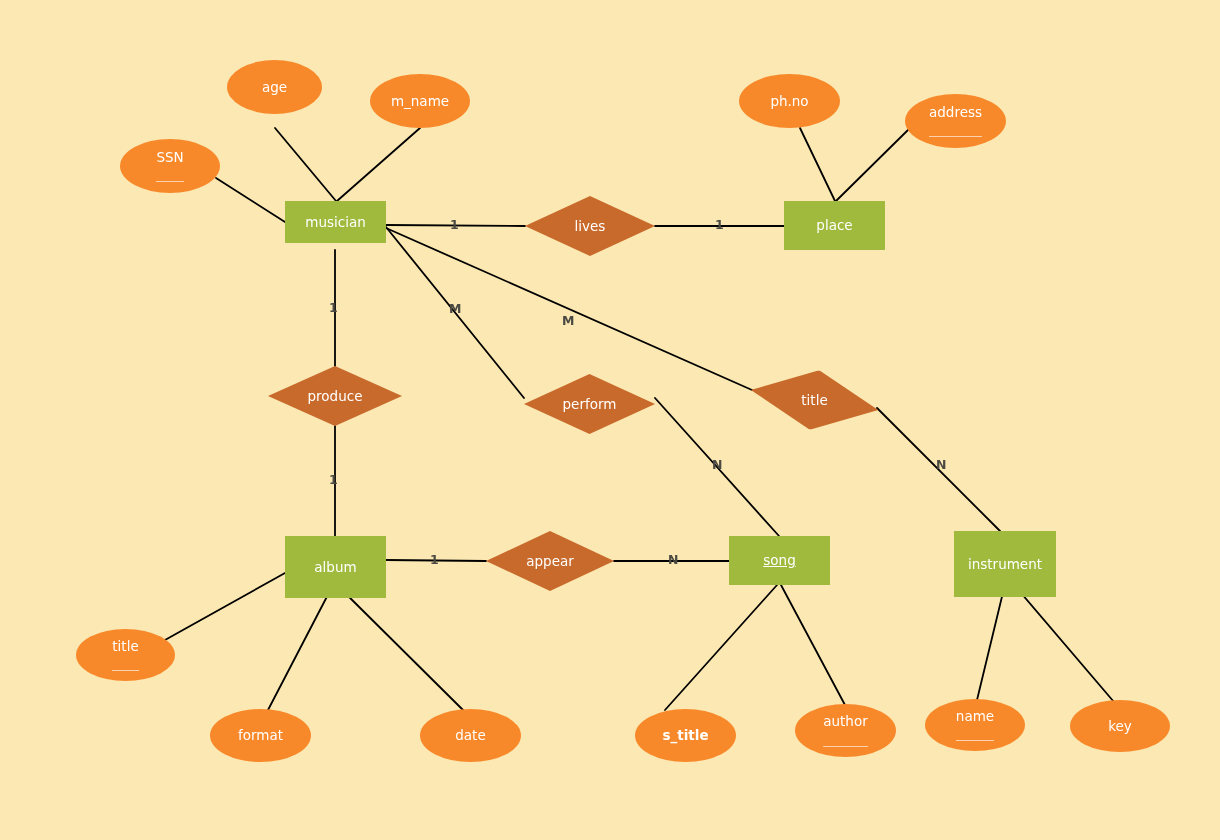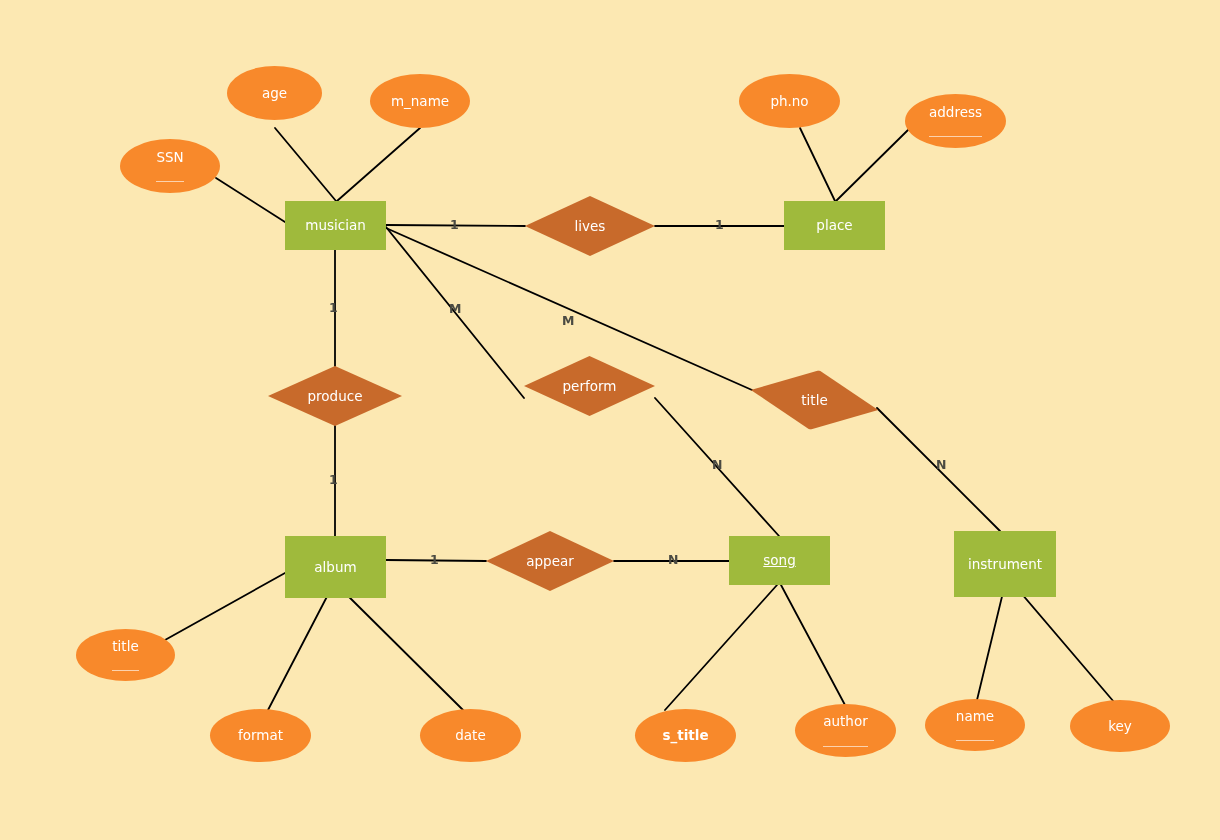--- a/index.html
+++ b/index.html
@@ -113,48 +113,48 @@
 
   <div id="node-layer">
       <div class="node relationship" style="left: 525px; top: 196px; width: 130px; height: 60px; justify-content: center;">
         <div class="diamond-shape"></div>
         <span class="label">lives</span>
       </div>
       <div class="node relationship" style="left: 268px; top: 366px; width: 134px; height: 60px;">
         <div class="diamond-shape"></div>
         <span class="label">produce</span>
       </div>
-      <div class="node relationship" style="left: 524px; top: 356px; width: 131px; height: 60px;">
+      <div class="node relationship" style="left: 524px; top: 374px; width: 131px; height: 60px;">
         <div class="diamond-shape"></div>
         <span class="label">perform</span>
       </div>
       <div class="node relationship" style="left: 750px; top: 370px; width: 129px; height: 60px;">
         <div class="diamond-shape" style="transform: rotate(9deg);"></div>
         <span class="label">title</span>
       </div>
       <div class="node relationship" style="left: 486px; top: 531px; width: 128px; height: 60px;">
         <div class="diamond-shape"></div>
         <span class="label">appear</span>
       </div>
-      <div class="node entity" style="left: 285px; top: 201px; width: 101px; height: 49px;">
+      <div class="node entity" style="left: 285px; top: 201px; width: 101px; height: 42px;">
         <span class="label">musician</span>
       </div>
       <div class="node entity" style="left: 784px; top: 201px; width: 101px; height: 49px;">
         <span class="label">place</span>
       </div>
       <div class="node entity" style="left: 285px; top: 536px; width: 101px; height: 62px;">
         <span class="label">album</span>
       </div>
       <div class="node entity" style="left: 729px; top: 536px; width: 101px; height: 49px; text-decoration: underline;">
         <span class="label">song</span>
       </div>
       <div class="node entity" style="left: 954px; top: 531px; width: 102px; height: 66px;">
         <span class="label">instrument</span>
       </div>
-      <div class="node attribute" style="left: 227px; top: 66px; width: 95px; height: 54px;">
+      <div class="node attribute" style="left: 227px; top: 60px; width: 95px; height: 54px;">
         <span class="label">age</span>
       </div>
       <div class="node attribute" style="left: 370px; top: 74px; width: 100px; height: 54px;">
         <span class="label">m_name</span>
       </div>
       <div class="node attribute" style="left: 120px; top: 139px; width: 100px; height: 54px;">
         <span class="label pk">SSN</span>
       </div>
       <div class="node attribute" style="left: 739px; top: 74px; width: 101px; height: 54px;">
         <span class="label">ph.no</span>

